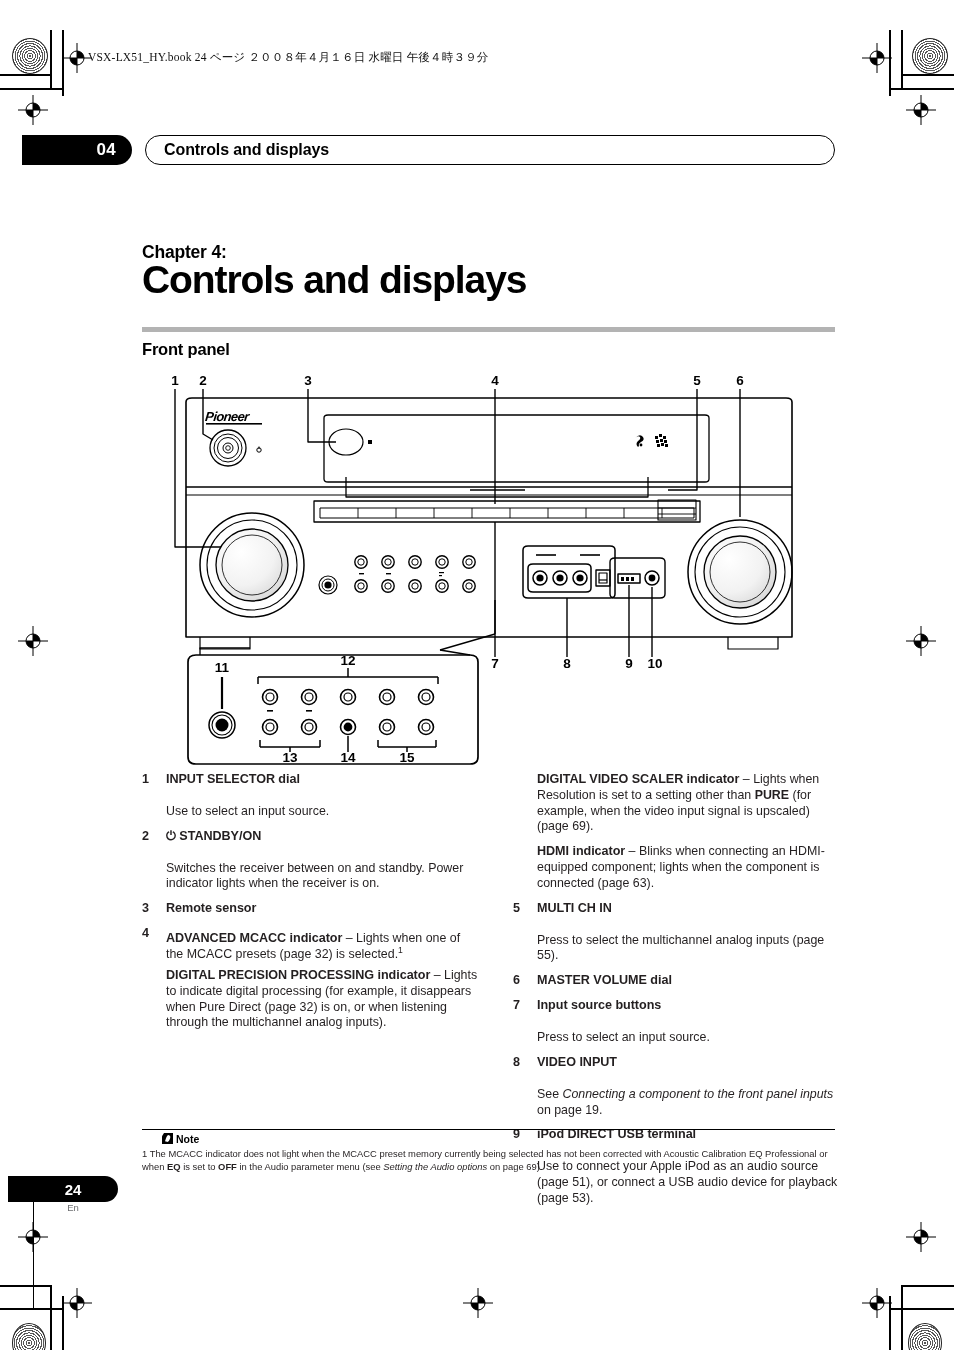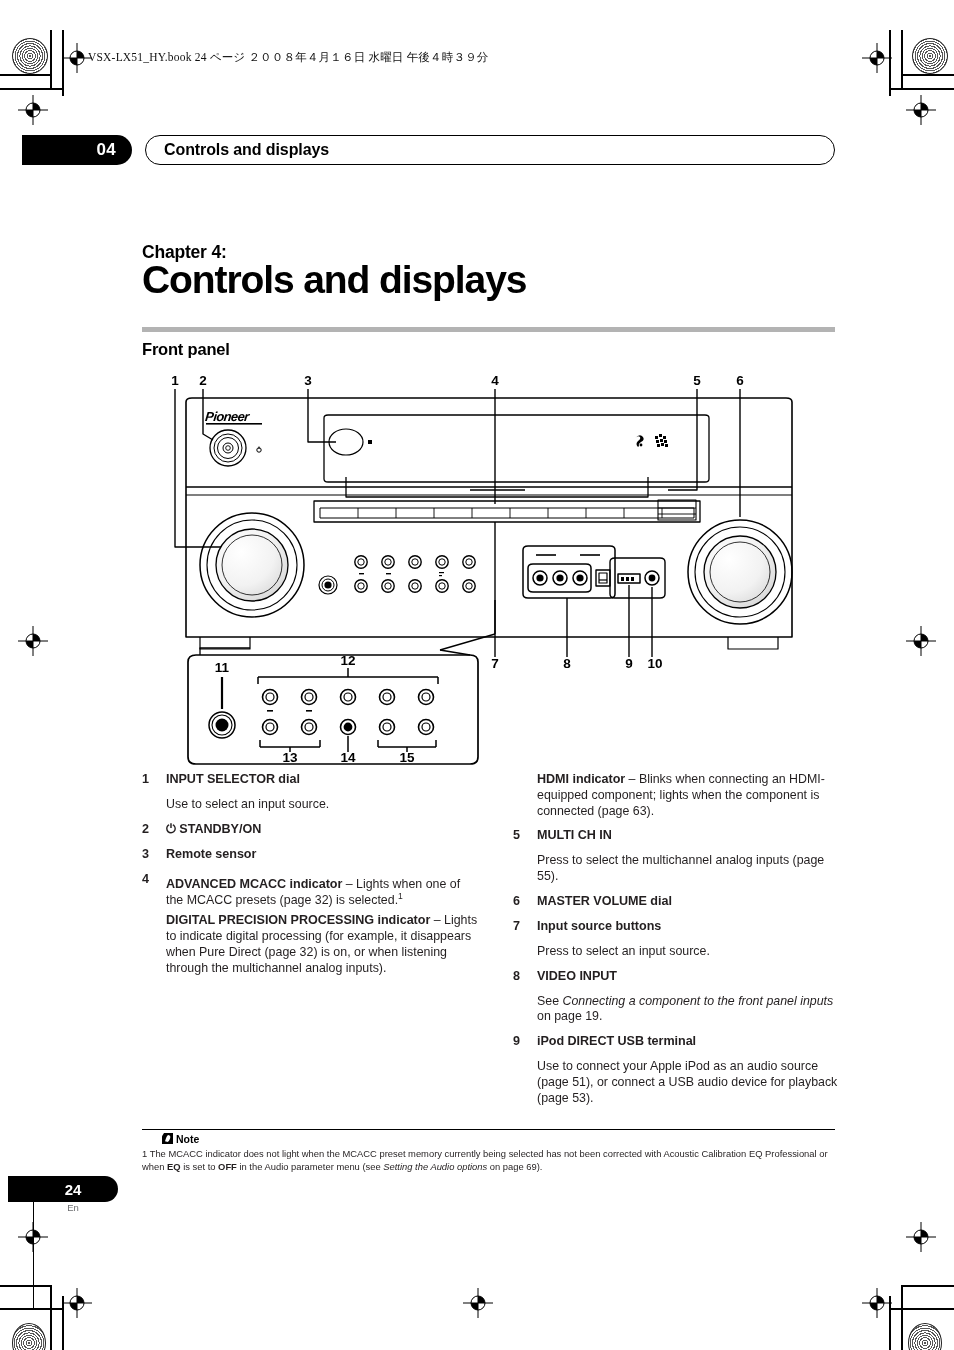--- a/index.html
+++ b/index.html
@@ -78,21 +78,21 @@
   .col-right { left:513px; top:772px; width:330px; }
 
   .item { display:flex; margin-bottom:0px; }
   .item + .item { margin-top:9px; }
   .num { width:24px; flex:0 0 24px; font-weight:bold; font-size:12.6px; }
   .txt { flex:1 1 auto; }
   .hdr { font-weight:bold; font-size:12.6px; letter-spacing:-.05px; }
   .desc { font-weight:normal; }
   .ital { font-style:italic; }
   .bold { font-weight:bold; }
-  .para { margin-top:9px; }
+  .para { margin-top:16px; }
   .sub { margin-top:5px; }
   sup { font-size:8.6px; vertical-align:super; line-height:0; }
 
   
   .note-rule {
     position:absolute; left:142px; top:1129px; width:693px; height:1px; background:#000;
   }
   .note-head {
     position:absolute; left:142px; top:1133px;
     display:flex; align-items:flex-start; gap:3px;
@@ -523,20 +523,21 @@
     <div class="txt">
       <span class="hdr">INPUT SELECTOR dial</span>
       <div class="desc para">Use to select an input source.</div>
     </div>
   </div>
 
   <div class="item">
     <div class="num">2</div>
     <div class="txt">
       <span class="hdr">⏻ STANDBY/ON</span>
+      <div class="desc para">Switches the receiver between on and standby. Power indicator lights when the receiver is on.</div>
     </div>
   </div>
 
   <div class="item">
     <div class="num">3</div>
     <div class="txt">
       <span class="hdr">Remote sensor</span>
     </div>
   </div>
 
@@ -545,20 +546,26 @@
     <div class="txt">
       <div class="sub"><span class="hdr">ADVANCED MCACC indicator</span><span class="desc"> – Lights when one of the MCACC presets (page 32) is selected.</span><sup>1</sup></div>
       <div class="sub"><span class="hdr">DIGITAL PRECISION PROCESSING indicator</span><span class="desc"> – Lights to indicate digital processing (for example, it disappears when Pure Direct (page 32) is on, or when listening through the multichannel analog inputs).</span></div>
     </div>
   </div>
 
 </div>
 
 <div class="col col-right">
 
+  <div class="item">
+    <div class="num"></div>
+    <div class="txt">
+      <div><span class="hdr">DIGITAL VIDEO SCALER indicator</span><span class="desc"> – Lights when Resolution is set to a setting other than </span><span class="bold">PURE</span><span class="desc"> (for example, when the video input signal is upscaled) (page 69).</span></div>
+    </div>
+  </div>
 
   <div class="item">
     <div class="num"></div>
     <div class="txt">
       <div><span class="hdr">HDMI indicator</span><span class="desc"> – Blinks when connecting an HDMI-equipped component; lights when the component is connected (page 63).</span></div>
     </div>
   </div>
 
   <div class="item">
     <div class="num">5</div>

